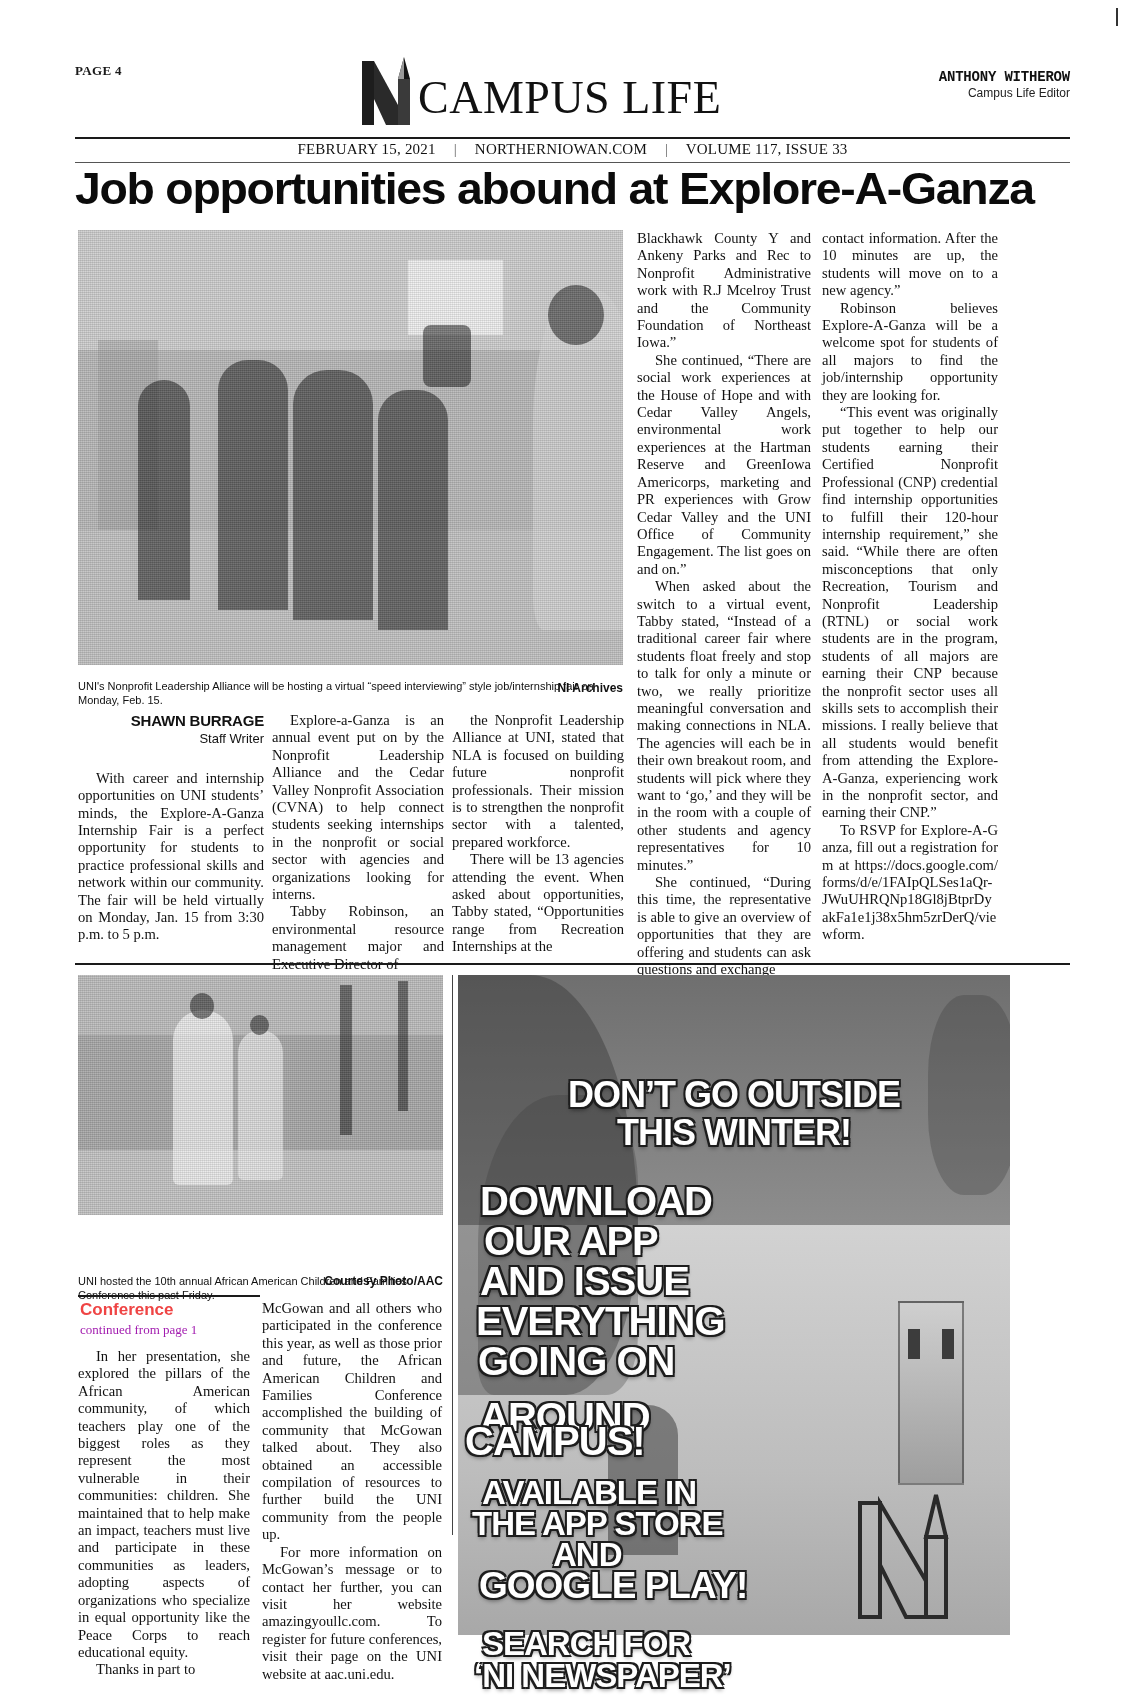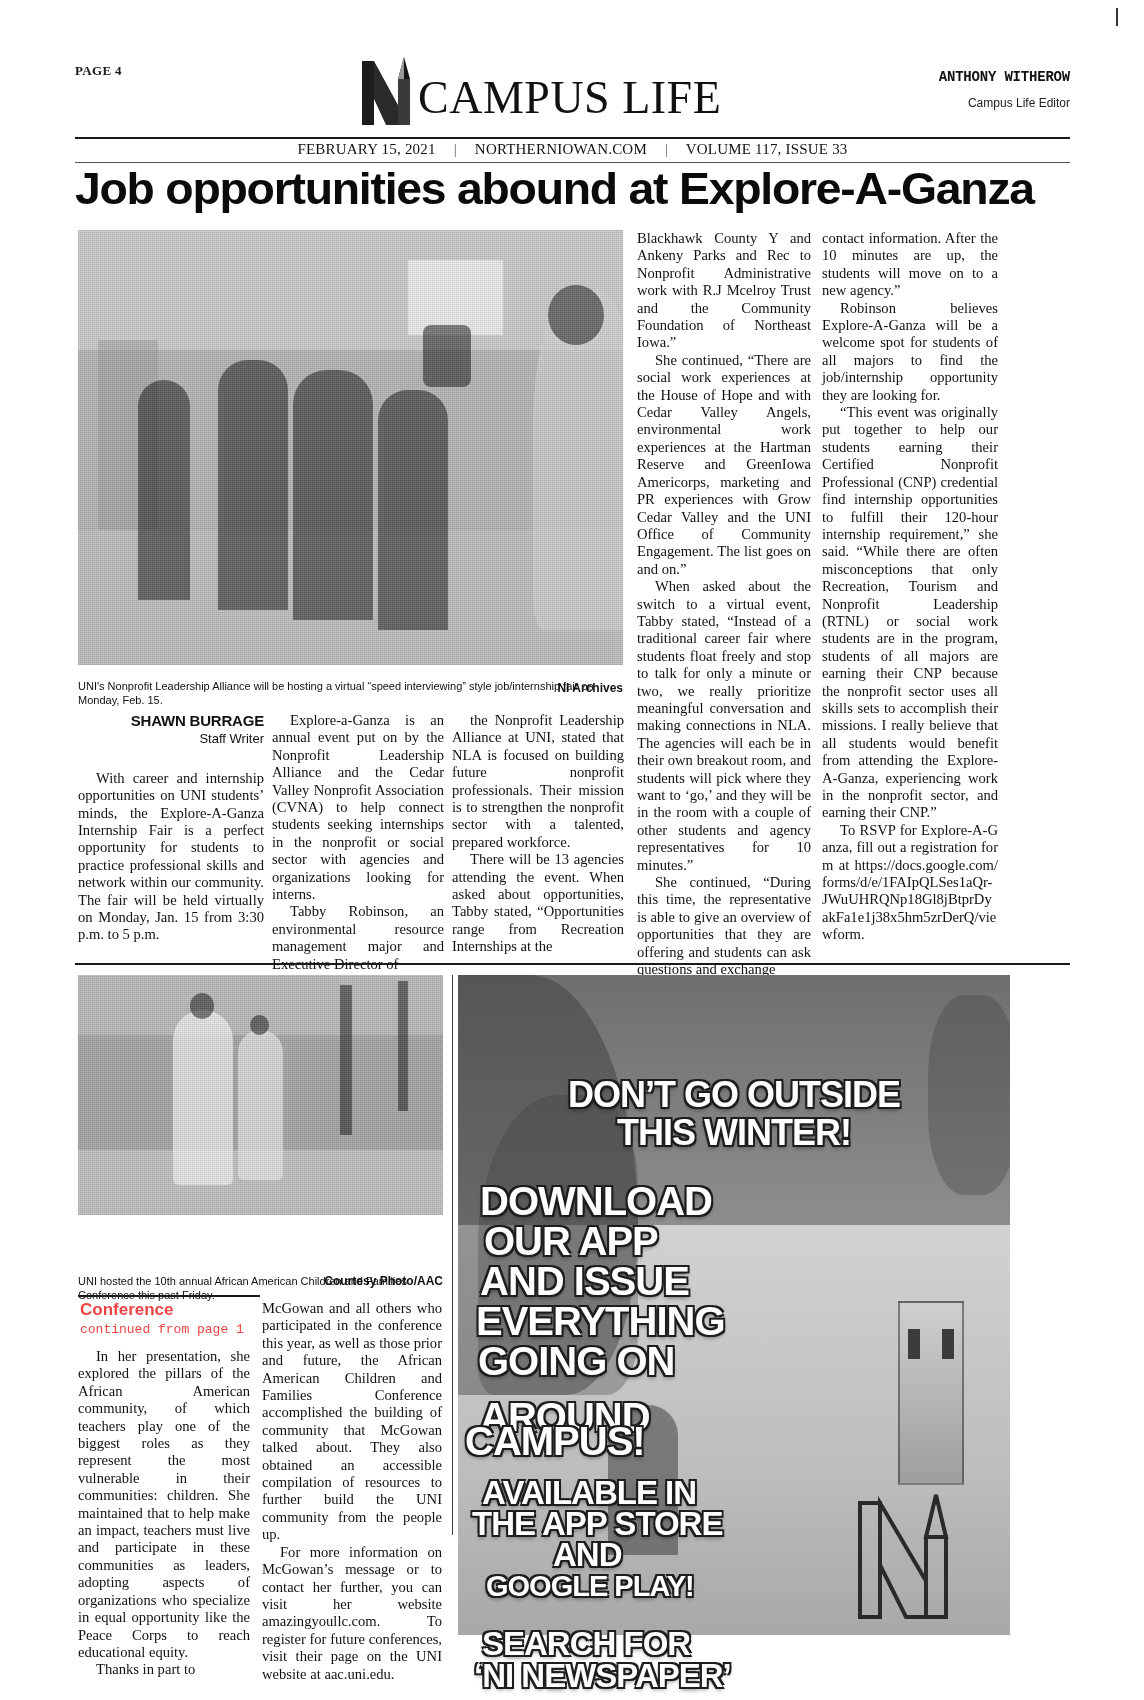--- a/index.html
+++ b/index.html
@@ -39,21 +39,21 @@
   }
   .editor-block{
     position:absolute; right:0; top:14px; text-align:right;
   }
   .editor-name{
     font-family:Liberation Mono, monospace;
     font-size:14px; font-weight:bold; letter-spacing:-.2px; color:#111;
   }
   .editor-role{
     font-family:"Liberation Sans",sans-serif;
-    font-size:12px; color:#222; margin-top:11px;
+    font-size:12px; color:#222; margin-top:1px;
   }
   .rule-thick{
     position:absolute; left:75px; top:137px; width:995px; height:2px;
     background:#1a1a1a;
   }
   .dateline{
     position:absolute; left:75px; top:141px; width:995px;
     text-align:center;
     font-family:"Liberation Serif",serif;
     font-size:15px; letter-spacing:.2px; color:#111;
@@ -136,22 +136,22 @@
   .jump-rule{
     position:absolute; left:78px; top:1295px; width:182px; height:2px; background:#1a1a1a;
   }
   .jump-head{
     position:absolute; left:80px; top:1300px;
     font-family:"Liberation Sans",sans-serif;
     font-size:17px; font-weight:bold; color:#ef4444;
   }
   .jump-sub{
     position:absolute; left:80px; top:1322px;
-    font-family:Liberation Mono, monospace;
-    font-size:13px; color:#ef4444;
+    font-family:Liberation Serif, serif;
+    font-size:13px; color:#a21caf;
   }
   
   .ad{
     position:absolute; left:458px; top:975px; width:552px; height:660px;
     background:linear-gradient(180deg,#7d7d7d 0%,#8a8a8a 28%,#c8c8c8 40%,#d6d6d6 100%);
     overflow:hidden;
   }
   .ad-sky{position:absolute;left:0;top:0;width:100%;height:250px;
     background:linear-gradient(180deg,#6f6f6f,#8d8d8d);}
   .ad-ground{position:absolute;left:0;top:250px;width:100%;height:410px;
@@ -329,21 +329,21 @@
     <div class="ad-line" style="top:245px;font-size:40px;line-height:42px;text-align:left;padding-left:26px;width:auto;">OUR APP</div>
     <div class="ad-line" style="top:285px;font-size:40px;line-height:42px;text-align:left;padding-left:22px;width:auto;">AND ISSUE</div>
     <div class="ad-line" style="top:325px;font-size:40px;line-height:42px;text-align:left;padding-left:18px;width:auto;">EVERYTHING</div>
     <div class="ad-line" style="top:365px;font-size:40px;line-height:42px;text-align:left;padding-left:20px;width:auto;">GOING ON</div>
     <div class="ad-line" style="top:405px;font-size:40px;line-height:42px;text-align:left;padding-left:22px;width:auto;margin-top:16px;">AROUND</div>
     <div class="ad-line" style="top:445px;font-size:40px;line-height:42px;text-align:center;padding-left:7px;width:auto;">CAMPUS!</div>
 
     <div class="ad-line" style="top:500px;font-size:33px;line-height:36px;text-align:left;padding-left:24px;width:auto;">AVAILABLE IN</div>
     <div class="ad-line" style="top:531px;font-size:33px;line-height:36px;text-align:left;padding-left:14px;width:auto;">THE APP STORE</div>
     <div class="ad-line" style="top:562px;font-size:33px;line-height:36px;text-align:left;padding-left:95px;width:auto;">AND</div>
-    <div class="ad-line" style="top:593px;font-size:29px;line-height:36px;text-align:left;padding-left:28px;width:auto;">GOOGLE PLAY!</div>
+    <div class="ad-line" style="top:593px;font-size:37px;line-height:36px;text-align:left;padding-left:21px;width:auto;">GOOGLE PLAY!</div>
 
     <div class="ad-logo">
       <svg width="130" height="140" viewBox="0 0 130 140" aria-hidden="true">
         <path d="M20 132 L20 18 L40 18 L40 132 Z" fill="none" stroke="#2a2a2a" stroke-width="4"></path>
         <path d="M40 18 L86 96 L86 132 L66 132 L40 80 Z" fill="none" stroke="#2a2a2a" stroke-width="4"></path>
         <path d="M86 132 L86 52 L106 52 L106 132 Z" fill="none" stroke="#2a2a2a" stroke-width="4"></path>
         <path d="M86 52 L96 10 L106 52 Z" fill="none" stroke="#2a2a2a" stroke-width="4"></path>
       </svg>
     </div>
   </div>

